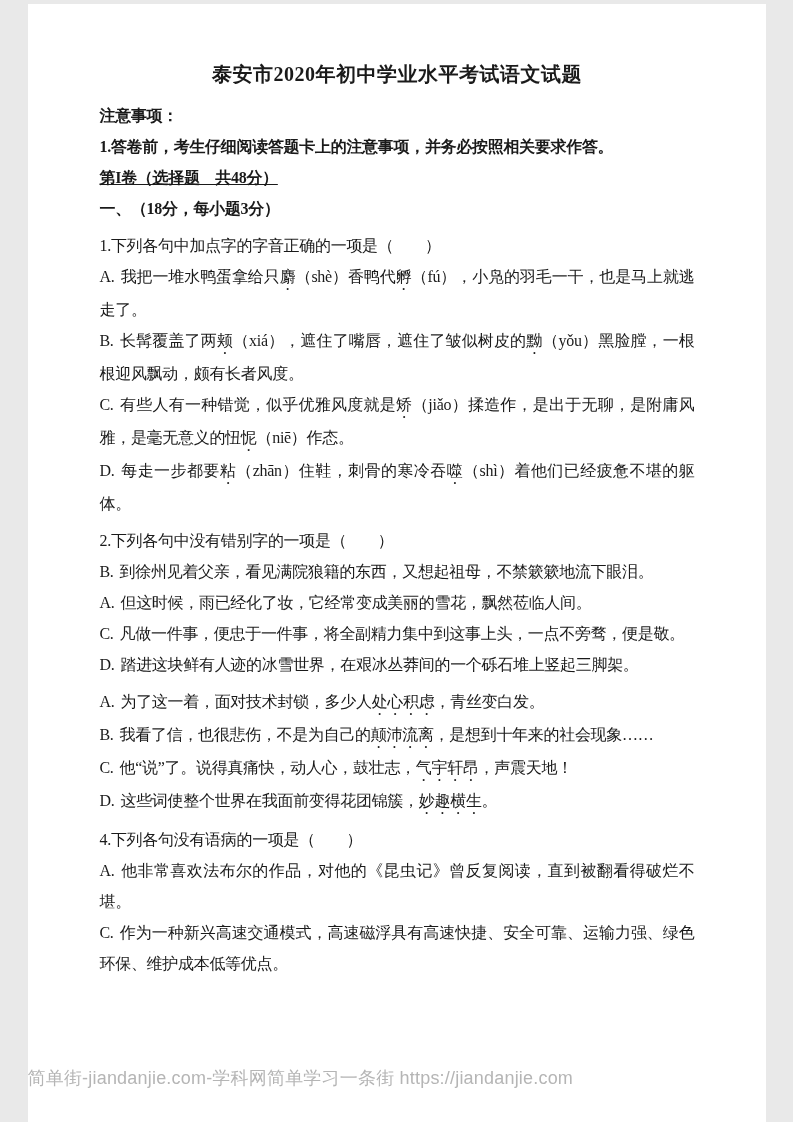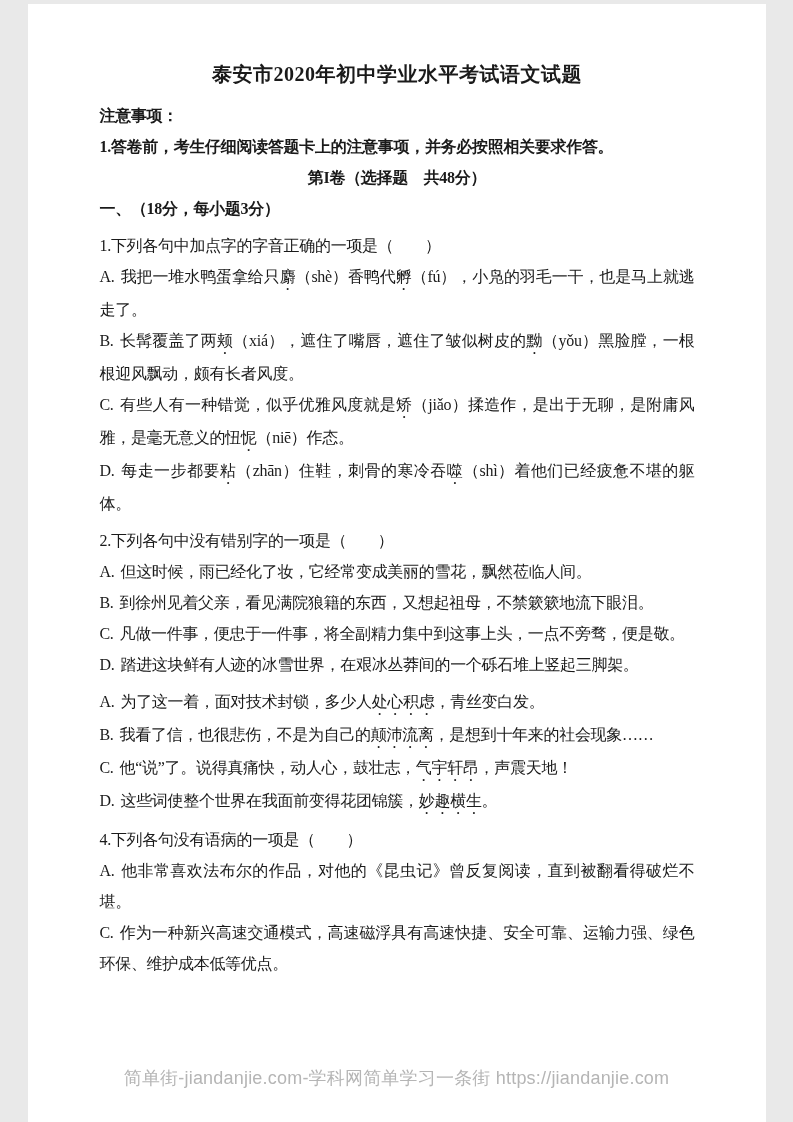--- a/index.html
+++ b/index.html
@@ -25,33 +25,32 @@
     letter-spacing:0.5px;
   }
   .line{
     margin:0;
     font-size:16px;
     line-height:31px;
     letter-spacing:-0.3px;
     text-align:justify;
   }
   .bold{font-weight:700;}
-  .center{text-align:center;}
+  .center{text-decoration:underline;}
   .question{margin-top:6px;}
   .opt-label{padding-right:6px;}
   .dot{
     text-emphasis:filled dot;
     -webkit-text-emphasis:filled dot;
     text-emphasis-position:under right;
     -webkit-text-emphasis-position:under;
   }
   .page-footer{
     position:absolute;
     left:0;right:0;top:1062px;
-    text-align:center;
     font-family:"Liberation Sans","DejaVu Sans",sans-serif;
     font-size:18px;
     letter-spacing:0.2px;
   }
 </style>
 </head>
 <body>
 
 <div class="sheet" style="background: rgb(255, 255, 255); color: rgb(26, 26, 26);">
   <div class="content">
@@ -71,22 +70,22 @@
     <div id="questions">
         <div class="question">
           <p class="line">1.下列各句中加点字的字音正确的一项是（　　）</p>
           <p class="line"><span class="opt-label">A.</span><span>我把一堆水鸭蛋拿给只</span><span class="dot">麝</span><span>（shè）香鸭代</span><span class="dot">孵</span><span>（fú），小凫的羽毛一干，也是马上就逃走了。</span></p>
           <p class="line"><span class="opt-label">B.</span><span>长髯覆盖了两</span><span class="dot">颊</span><span>（xiá），遮住了嘴唇，遮住了皱似树皮的</span><span class="dot">黝</span><span>（yǒu）黑脸膛，一根根迎风飘动，颇有长者风度。</span></p>
           <p class="line"><span class="opt-label">C.</span><span>有些人有一种错觉，似乎优雅风度就是</span><span class="dot">矫</span><span>（jiǎo）揉造作，是出于无聊，是附庸风雅，是毫无意义的忸</span><span class="dot">怩</span><span>（niē）作态。</span></p>
           <p class="line"><span class="opt-label">D.</span><span>每走一步都要</span><span class="dot">粘</span><span>（zhān）住鞋，刺骨的寒冷吞</span><span class="dot">噬</span><span>（shì）着他们已经疲惫不堪的躯体。</span></p>
         </div>
         <div class="question">
           <p class="line">2.下列各句中没有错别字的一项是（　　）</p>
+          <p class="line"><span class="opt-label">B.</span><span>到徐州见着父亲，看见满院狼籍的东西，又想起祖母，不禁簌簌地流下眼泪。</span></p>
           <p class="line"><span class="opt-label">A.</span><span>但这时候，雨已经化了妆，它经常变成美丽的雪花，飘然莅临人间。</span></p>
-          <p class="line"><span class="opt-label">B.</span><span>到徐州见着父亲，看见满院狼籍的东西，又想起祖母，不禁簌簌地流下眼泪。</span></p>
           <p class="line"><span class="opt-label">C.</span><span>凡做一件事，便忠于一件事，将全副精力集中到这事上头，一点不旁骛，便是敬。</span></p>
           <p class="line"><span class="opt-label">D.</span><span>踏进这块鲜有人迹的冰雪世界，在艰冰丛莽间的一个砾石堆上竖起三脚架。</span></p>
         </div>
         <div class="question">
           <p class="line"><span class="opt-label">A.</span><span>为了这一着，面对技术封锁，多少人</span><span class="dot">处心积虑</span><span>，青丝变白发。</span></p>
           <p class="line"><span class="opt-label">B.</span><span>我看了信，也很悲伤，不是为自己的</span><span class="dot">颠沛流离</span><span>，是想到十年来的社会现象……</span></p>
           <p class="line"><span class="opt-label">C.</span><span>他“说”了。说得真痛快，动人心，鼓壮志，</span><span class="dot">气宇轩昂</span><span>，声震天地！</span></p>
           <p class="line"><span class="opt-label">D.</span><span>这些词使整个世界在我面前变得花团锦簇，</span><span class="dot">妙趣横生</span><span>。</span></p>
         </div>
         <div class="question">

